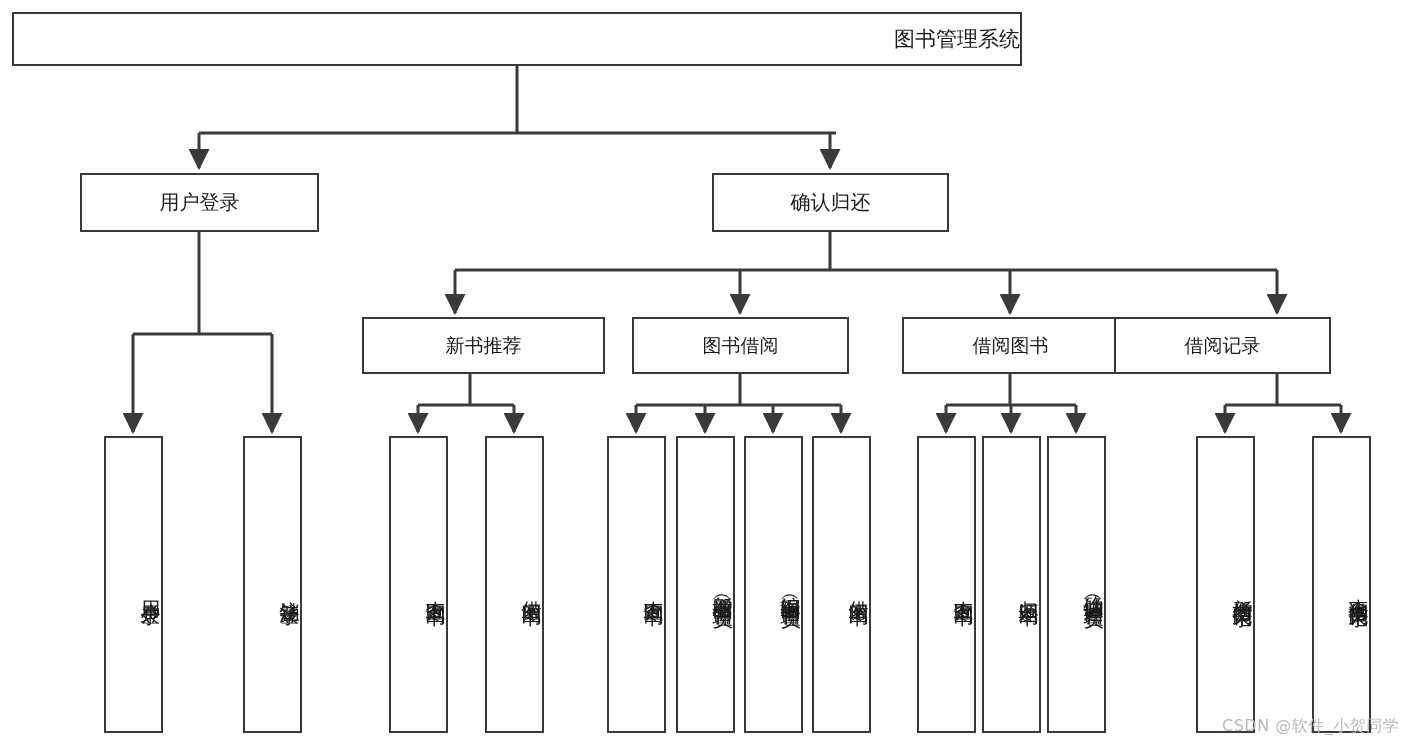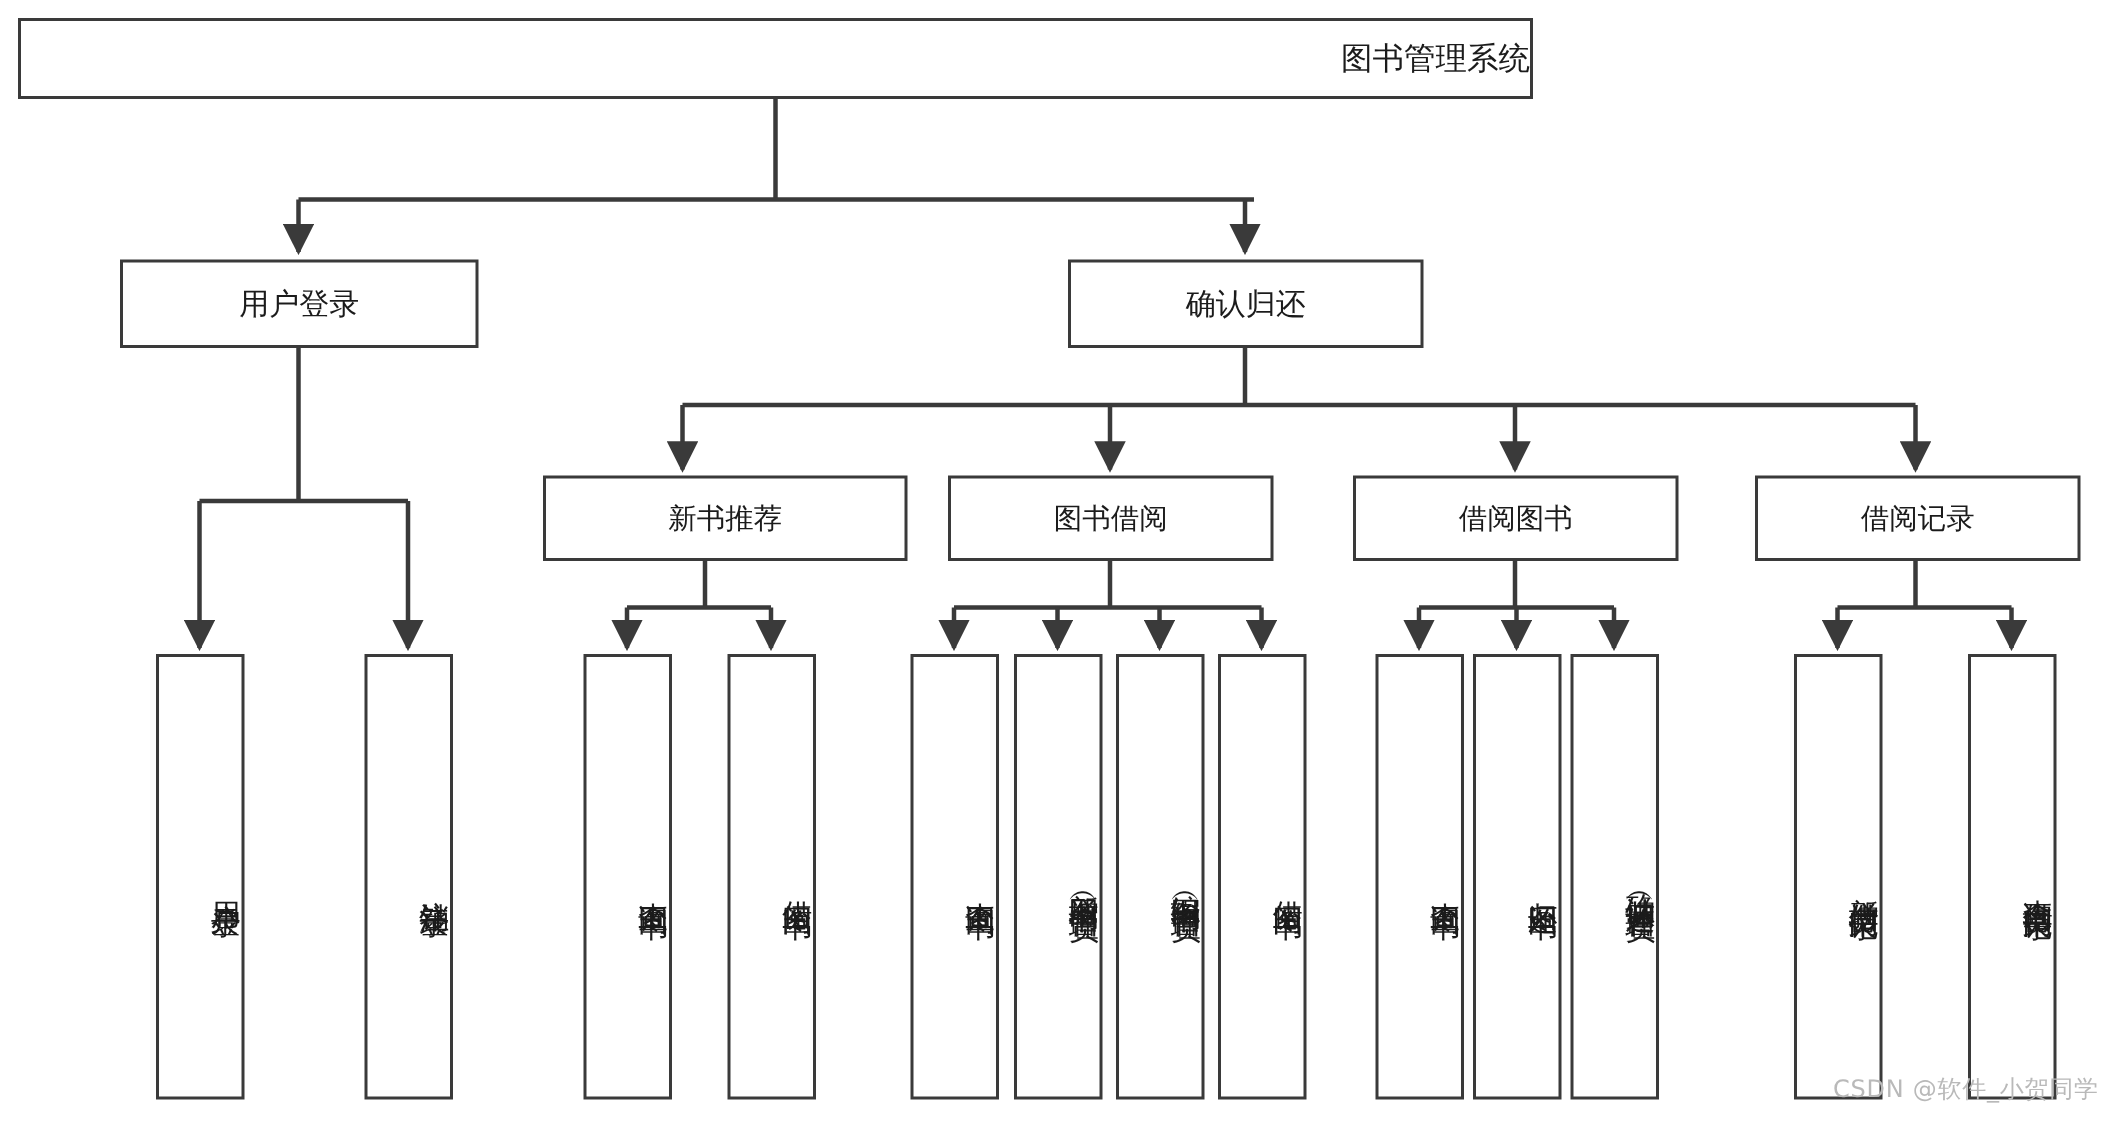--- a/index.html
+++ b/index.html
@@ -116,21 +116,21 @@
   </div>
 
   <div class="node level2" style="left:632px;top:317px;width:217px;height:57px;">
     <span>图书借阅</span>
   </div>
 
   <div class="node level2" style="left:902px;top:317px;width:217px;height:57px;">
     <span>借阅图书</span>
   </div>
 
-  <div class="node level2" style="left:1170px;top:317px;width:217px;height:57px;">
+  <div class="node level2" style="left:1114px;top:317px;width:217px;height:57px;">
     <span>借阅记录</span>
   </div>
 
   <div class="node leaf" style="left:104px;top:436px;width:59px;height:297px;">
     <span>用户登录</span>
   </div>
 
   <div class="node leaf" style="left:243px;top:436px;width:59px;height:297px;">
     <span>注销登录</span>
   </div>

